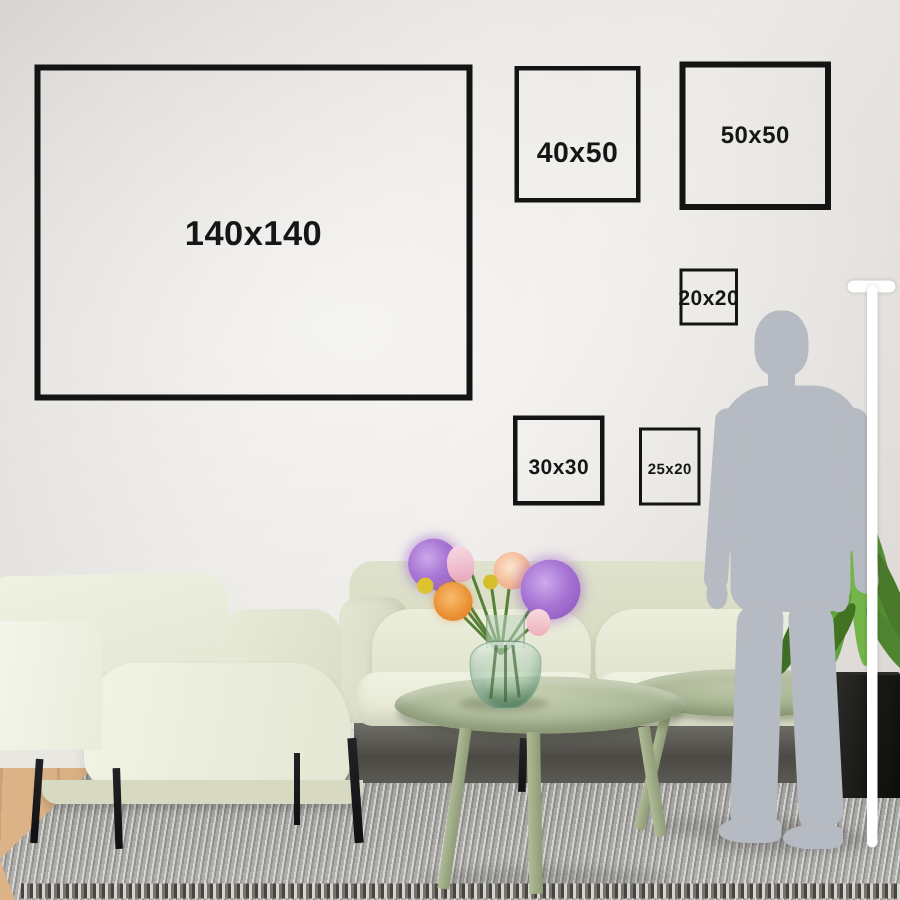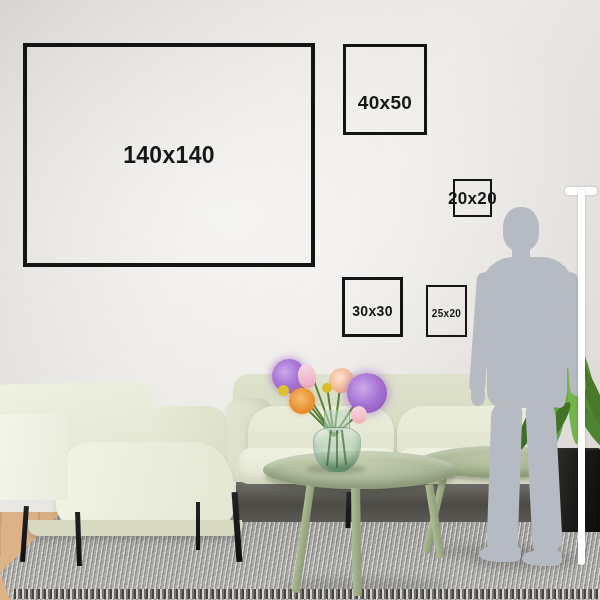--- a/index.html
+++ b/index.html
@@ -121,21 +121,21 @@
   .frame .flabel{font-weight:700;color:#161616;letter-spacing:.3px;line-height:1;}
   .f140   {left:23px; top:43px; width:292px;height:224px;border-width:4px;}
   .f140 .flabel{font-size:23px;}
   .f40x50 {left:343px;top:44px; width:84px; height:91px; align-items:flex-start;}
   .f40x50 .flabel{font-size:19px;margin-top:46px;}
   .f50x50 {left:453px;top:41px; width:101px;height:99px; border-width:4px;}
   .f50x50 .flabel{font-size:16px;}
   .f50x40 {left:343px;top:176px;width:94px; height:82px;}
   .f50x40 .flabel{font-size:20px;}
   .f20x20 {left:453px;top:179px;width:39px; height:38px; border-width:2px;}
-  .f20x20 .flabel{font-size:17px;}
+  .f20x20 .flabel{font-size:14px;}
   .f30x30 {left:342px;top:277px;width:61px; height:60px;}
   .f30x30 .flabel{font-size:14px;transform:translateY(4px);}
   .f25x20 {left:416px;top:285px;width:41px; height:52px; border-width:2px;margin-left:10px;}
   .f25x20 .flabel{font-size:10px;transform:translateY(3px);}
 </style>
 </head>
 <body>
 
 <div id="stage">
 
@@ -237,20 +237,23 @@
 
   <div class="abs measure-tbar" style="background: rgb(255, 255, 255);"></div>
   <div class="abs measure-line" style="background: rgb(255, 255, 255);"></div>
 
   <div class="abs frame f140">
     <span class="flabel">140x140</span>
   </div>
   <div class="abs frame f40x50">
     <span class="flabel">40x50</span>
   </div>
+  <div class="abs frame f50x50">
+    <span class="flabel">50x50</span>
+  </div>
   <div class="abs frame f20x20">
     <span class="flabel">20x20</span>
   </div>
   <div class="abs frame f30x30">
     <span class="flabel">30x30</span>
   </div>
   <div class="abs frame f25x20">
     <span class="flabel">25x20</span>
   </div>
 

